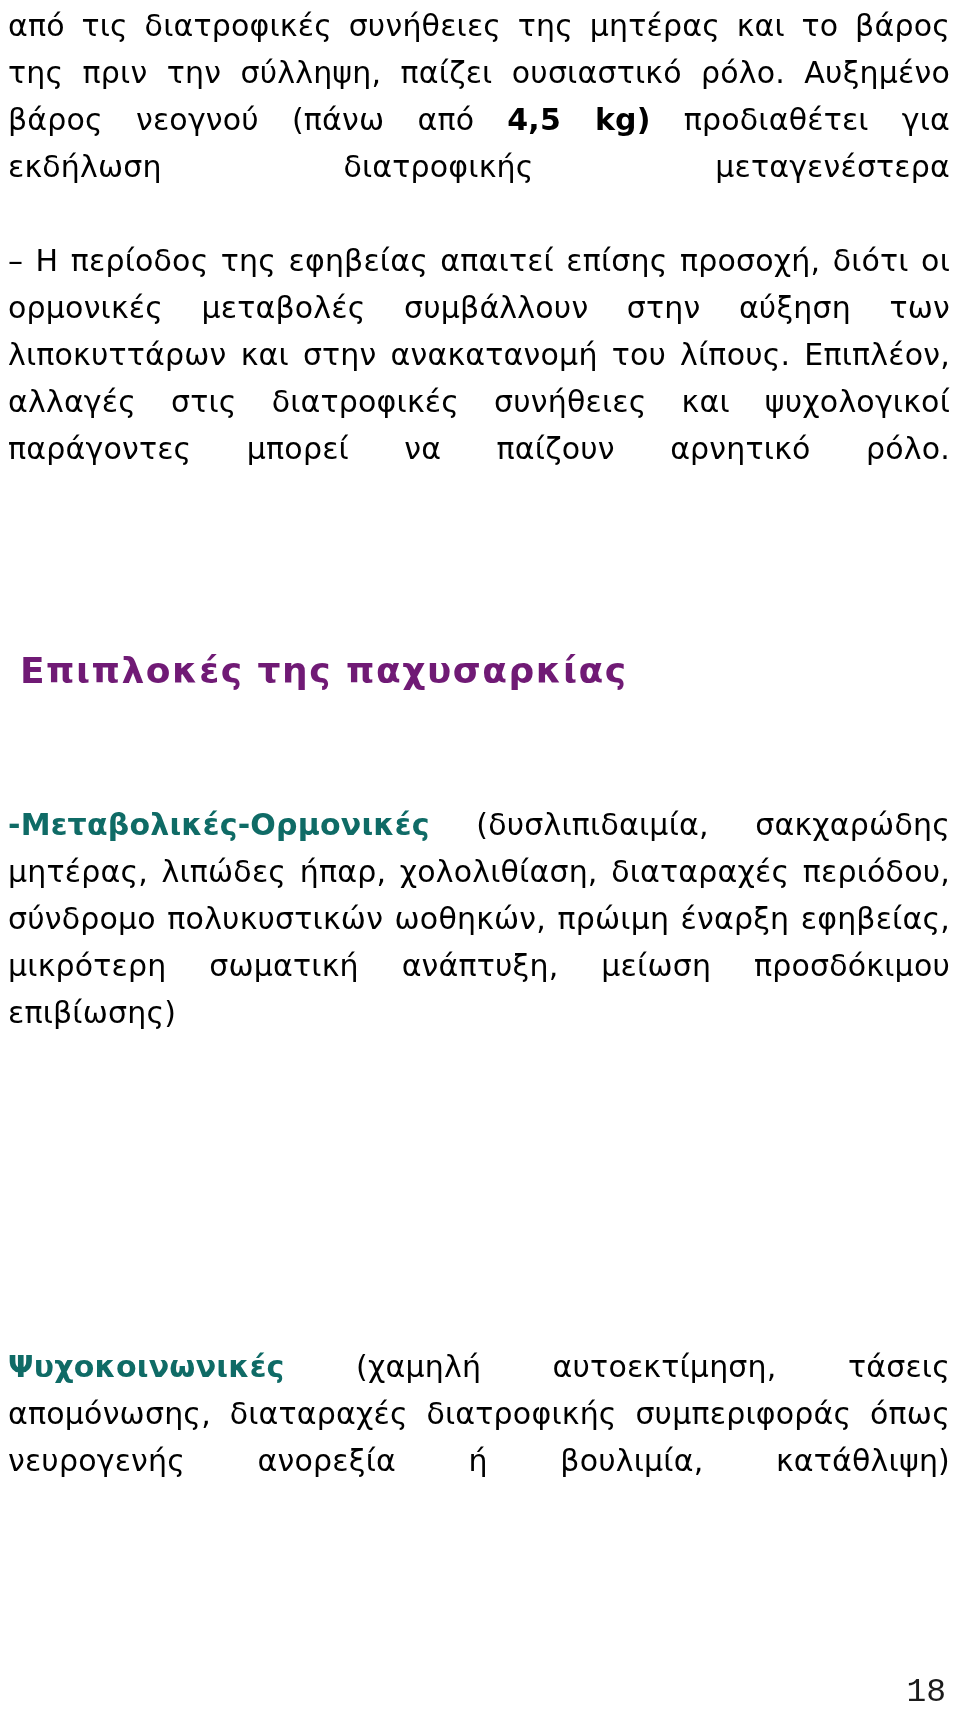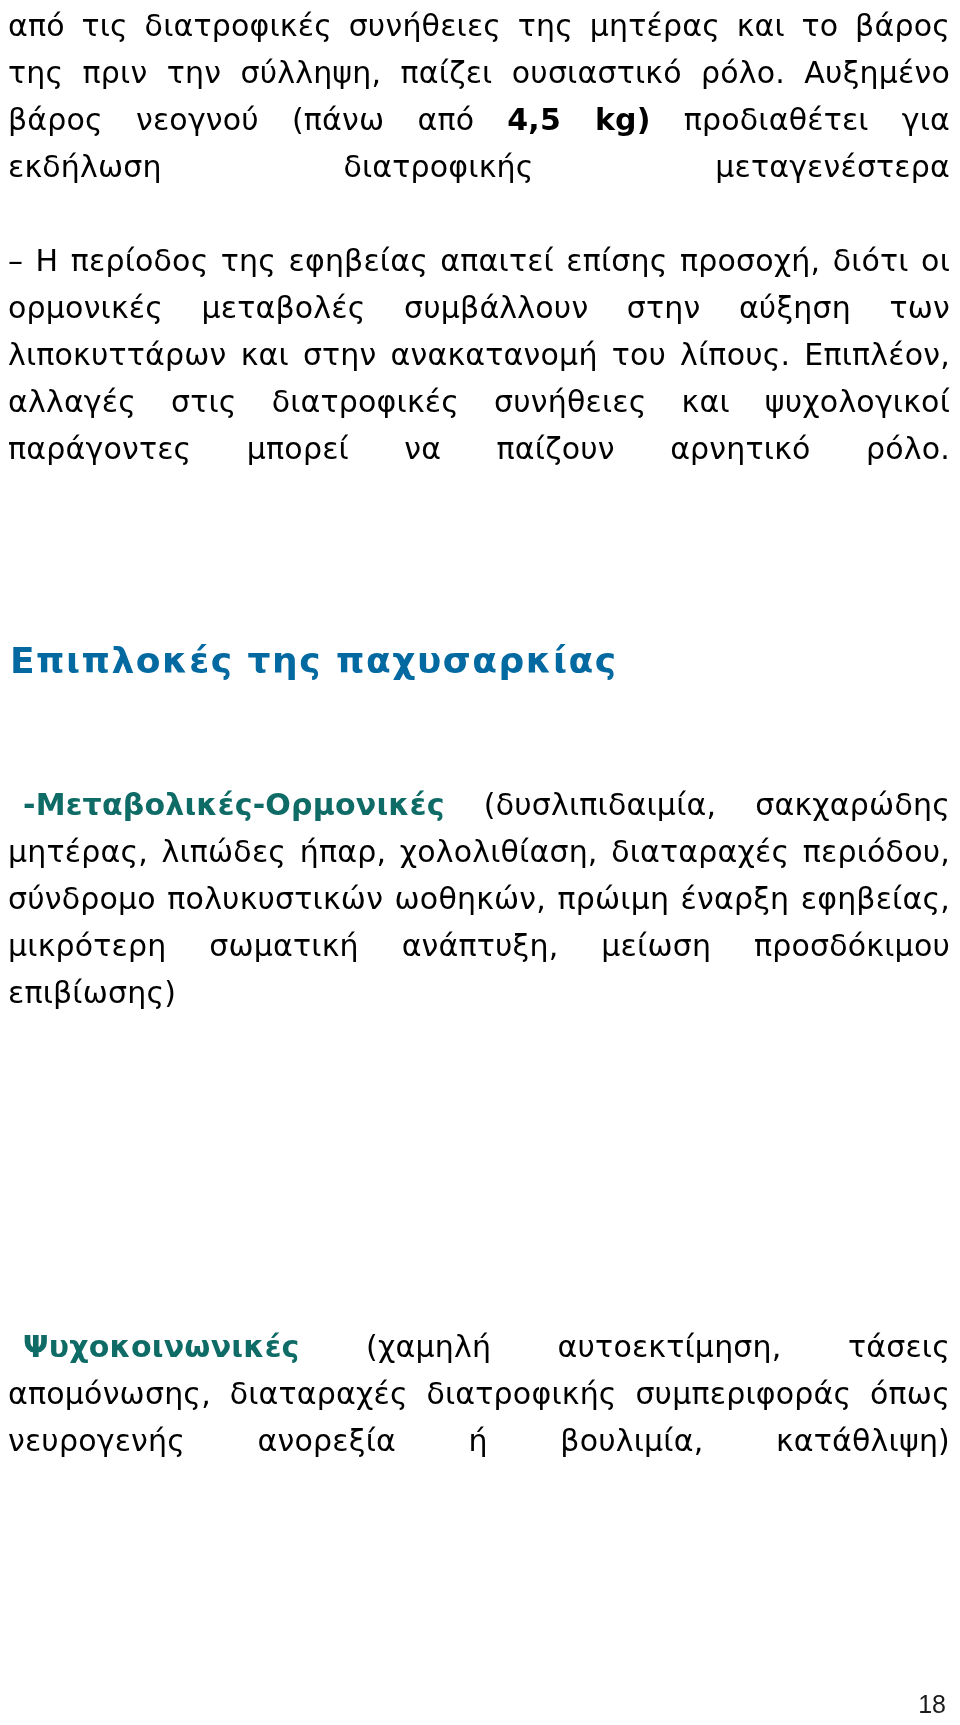--- a/index.html
+++ b/index.html
@@ -59,45 +59,44 @@
   b, .bold {
     font-weight: 700;
     margin-top: 48px;
   }
 
   
   .section-heading {
     font-size: 36px;
     line-height: 44px;
     font-weight: 700;
-    color: #0369a1;
+    color: #701a75;
     letter-spacing: 1.5px;
-    margin: 2px;
+    margin: 12px;
     white-space: nowrap;
   }
 
   
   .lead {
     color: #0f6b66;
     font-weight: 700;
-    margin-left: 15px;
   }
 
   
   .gap-lg  { height: 118px; }
   .gap-md  { height: 96px; }
   .gap-xl  { height: 130px; }
 
   
   .page-number {
     position: absolute;
     right: 14px;
-    bottom: 8px;
-    font-family: Liberation Sans, sans-serif;
-    font-size: 25px;
+    bottom: 16px;
+    font-family: Liberation Mono, monospace;
+    font-size: 33px;
     line-height: 1;
     color: #1b1b1b;
   }
 </style>
 </head>
 <body>
 
 <div class="page">
 
   <div id="intro-para" class="para just-all">

